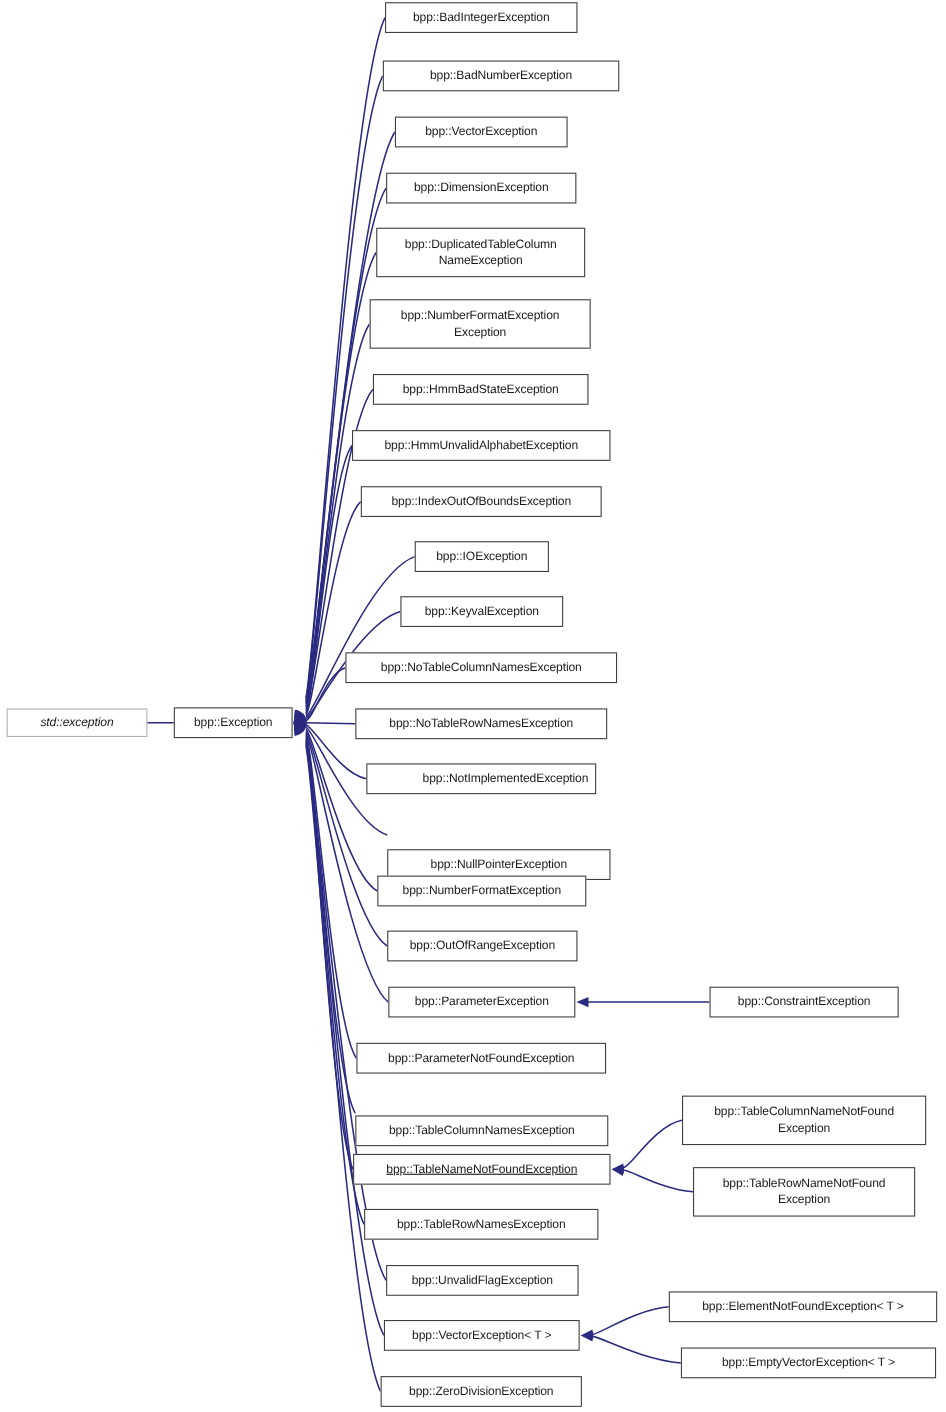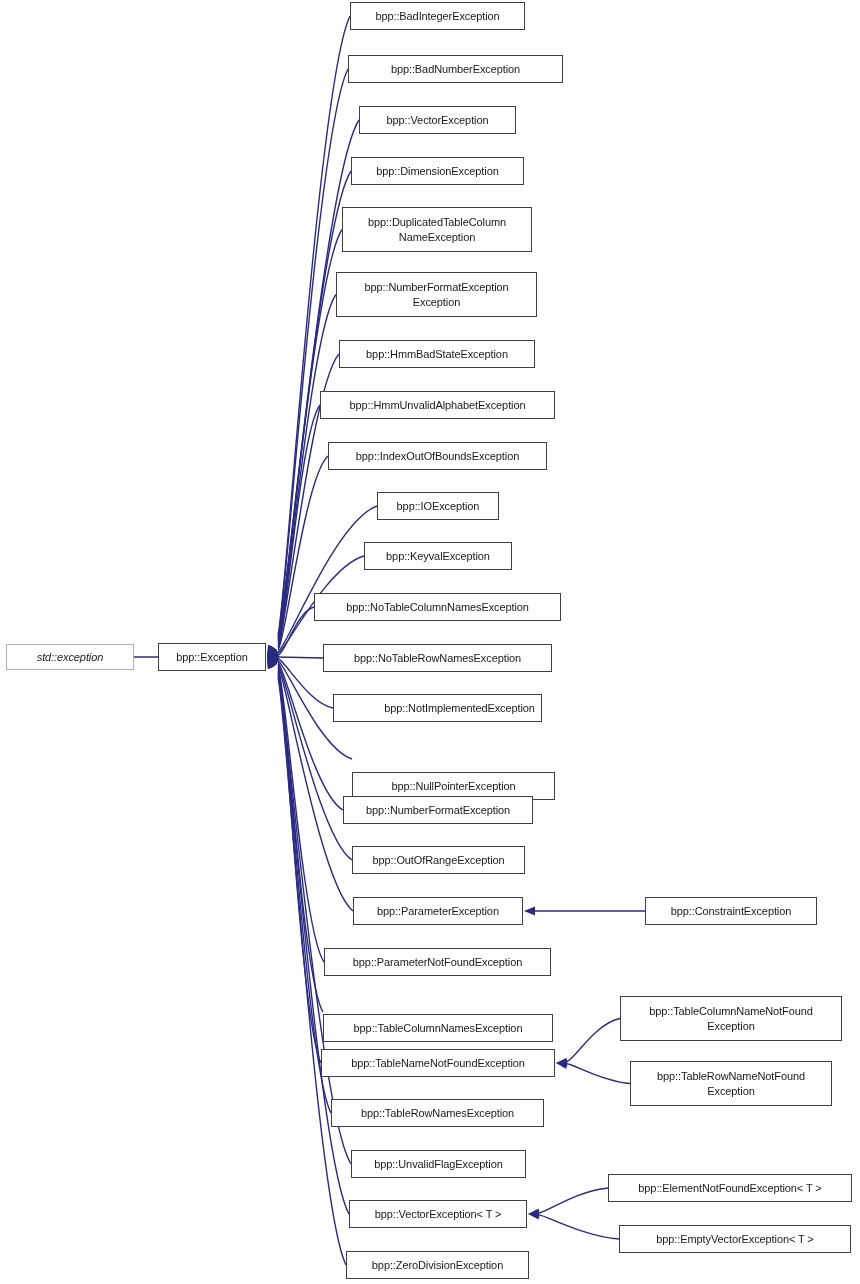--- a/index.html
+++ b/index.html
@@ -135,21 +135,21 @@
     <div class="node" style="left: 364px; top: 542px; width: 148px; height: 28px;">bpp::KeyvalException</div>
     <div class="node" style="left: 314px; top: 593px; width: 247px; height: 28px;">bpp::NoTableColumnNamesException</div>
     <div class="node" style="left: 323px; top: 644px; width: 229px; height: 28px;">bpp::NoTableRowNamesException</div>
     <div class="node" style="left: 333px; top: 694px; width: 209px; height: 28px; padding-left: 48px;">bpp::NotImplementedException</div>
     <div class="node" style="left: 352px; top: 772px; width: 203px; height: 28px;">bpp::NullPointerException</div>
     <div class="node" style="left: 343px; top: 796px; width: 190px; height: 28px;">bpp::NumberFormatException</div>
     <div class="node" style="left: 352px; top: 846px; width: 173px; height: 28px;">bpp::OutOfRangeException</div>
     <div class="node" style="left: 353px; top: 897px; width: 170px; height: 28px;">bpp::ParameterException</div>
     <div class="node" style="left: 324px; top: 948px; width: 227px; height: 28px;">bpp::ParameterNotFoundException</div>
     <div class="node" style="left: 323px; top: 998px; width: 230px; height: 28px; margin-top: 16px;">bpp::TableColumnNamesException</div>
-    <div class="node focus" style="left: 321px; top: 1049px; width: 234px; height: 28px;">bpp::TableNameNotFoundException</div>
+    <div class="node focus" style="left: 321px; top: 1049px; width: 234px; height: 28px; text-decoration: underline;">bpp::TableNameNotFoundException</div>
     <div class="node" style="left: 331px; top: 1099px; width: 213px; height: 28px;">bpp::TableRowNamesException</div>
     <div class="node" style="left: 351px; top: 1150px; width: 175px; height: 28px;">bpp::UnvalidFlagException</div>
     <div class="node" style="left: 349px; top: 1200px; width: 178px; height: 28px;">bpp::VectorException&lt; T &gt;</div>
     <div class="node" style="left: 346px; top: 1251px; width: 183px; height: 28px;">bpp::ZeroDivisionException</div>
     <div class="node" style="left: 645px; top: 897px; width: 172px; height: 28px;">bpp::ConstraintException</div>
     <div class="node" style="left: 620px; top: 996px; width: 222px; height: 45px;">bpp::TableColumnNameNotFound
 Exception</div>
     <div class="node" style="left: 630px; top: 1061px; width: 202px; height: 45px;">bpp::TableRowNameNotFound
 Exception</div>
     <div class="node" style="left: 608px; top: 1174px; width: 244px; height: 28px;">bpp::ElementNotFoundException&lt; T &gt;</div>

